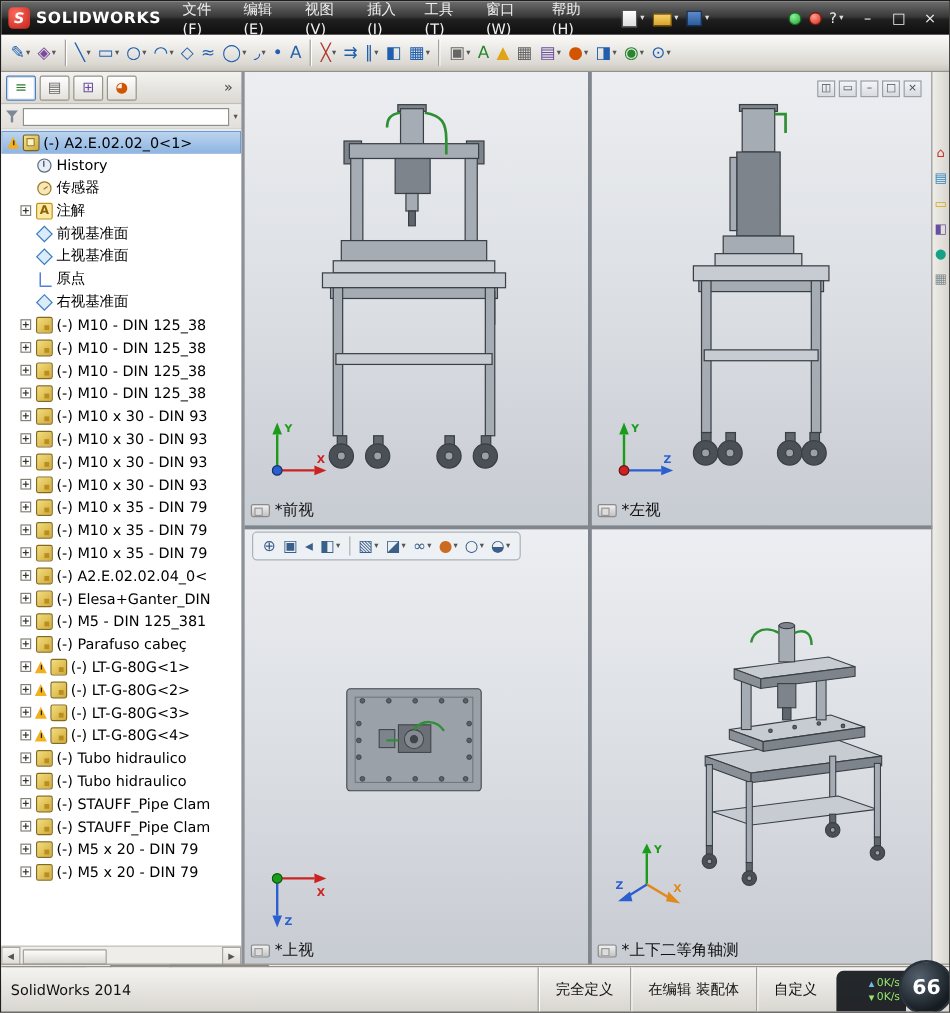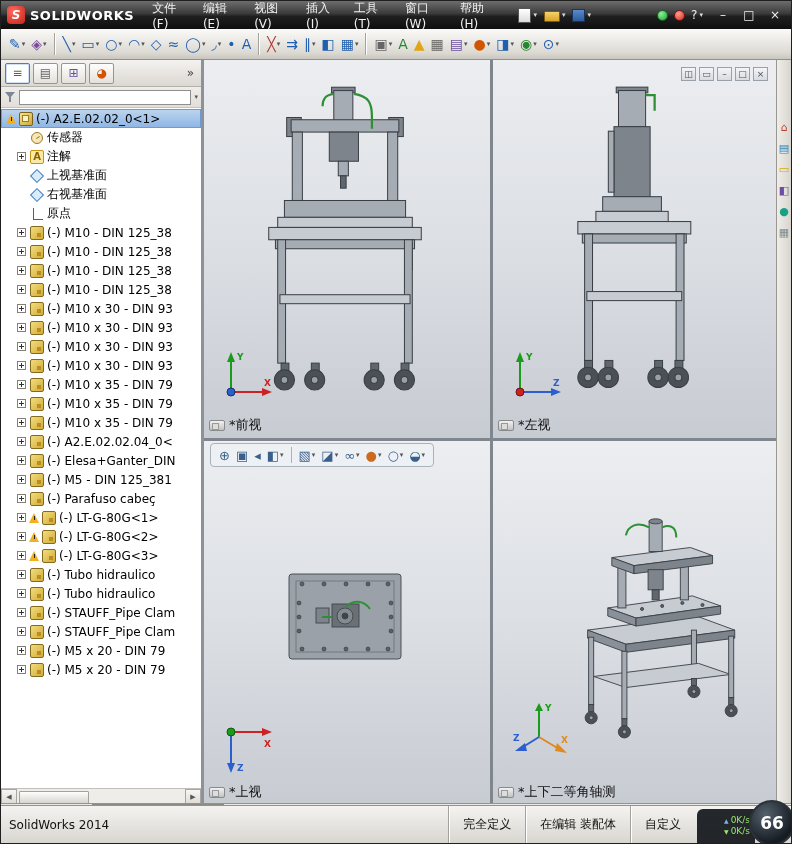--- a/index.html
+++ b/index.html
@@ -458,57 +458,69 @@
       <span class="caret"></span>
     </div>
     <div class="tree">
       <div class="trow root">
         <span class="warnb"></span>
         <span class="ti i-asm"></span>
         <span class="tlabel">(-) A2.E.02.02_0&lt;1&gt;</span>
       </div>
       <div class="titems">
 
+          <div class="trow">
+            <span class="exp plus" style="visibility: hidden;"></span>
+
+            <span class="ti i-hist"></span>
+            <span class="tlabel">History</span>
+          </div>
 
           <div class="trow">
             <span class="exp plus" style="visibility: hidden;"></span>
 
             <span class="ti i-sens"></span>
             <span class="tlabel">传感器</span>
           </div>
 
           <div class="trow">
             <span class="exp plus"></span>
 
             <span class="ti i-ann"></span>
             <span class="tlabel">注解</span>
           </div>
 
+          <div class="trow">
+            <span class="exp plus" style="visibility: hidden;"></span>
+
+            <span class="ti i-plane"></span>
+            <span class="tlabel">前视基准面</span>
+          </div>
 
           <div class="trow">
             <span class="exp plus" style="visibility: hidden;"></span>
 
             <span class="ti i-plane"></span>
             <span class="tlabel">上视基准面</span>
           </div>
 
           <div class="trow">
             <span class="exp plus" style="visibility: hidden;"></span>
 
+            <span class="ti i-origin"></span>
+            <span class="tlabel">原点</span>
+          </div>
+
+          <div class="trow">
+            <span class="exp plus" style="visibility: hidden;"></span>
+
             <span class="ti i-plane"></span>
             <span class="tlabel">右视基准面</span>
           </div>
 
-          <div class="trow">
-            <span class="exp plus" style="visibility: hidden;"></span>
-
-            <span class="ti i-origin"></span>
-            <span class="tlabel">原点</span>
-          </div>
-
 
 
           <div class="trow">
             <span class="exp plus"></span>
 
             <span class="ti i-part"></span>
             <span class="tlabel">(-) M10 - DIN 125_38</span>
           </div>
 
           <div class="trow">
@@ -624,20 +636,26 @@
             <span class="tlabel">(-) LT-G-80G&lt;2&gt;</span>
           </div>
 
           <div class="trow">
             <span class="exp plus"></span>
             <span class="warnb"></span>
             <span class="ti i-part"></span>
             <span class="tlabel">(-) LT-G-80G&lt;3&gt;</span>
           </div>
 
+          <div class="trow">
+            <span class="exp plus"></span>
+            <span class="warnb"></span>
+            <span class="ti i-part"></span>
+            <span class="tlabel">(-) LT-G-80G&lt;4&gt;</span>
+          </div>
 
           <div class="trow">
             <span class="exp plus"></span>
 
             <span class="ti i-part"></span>
             <span class="tlabel">(-) Tubo hidraulico</span>
           </div>
 
           <div class="trow">
             <span class="exp plus"></span>

